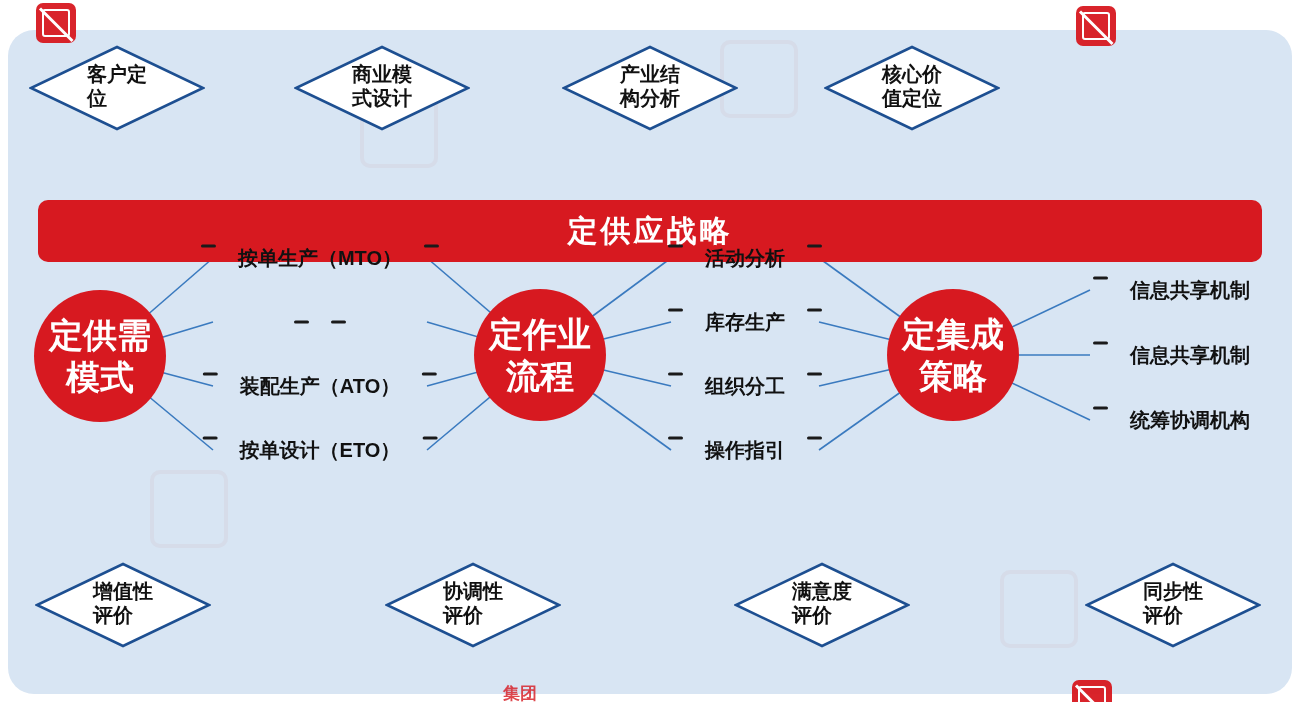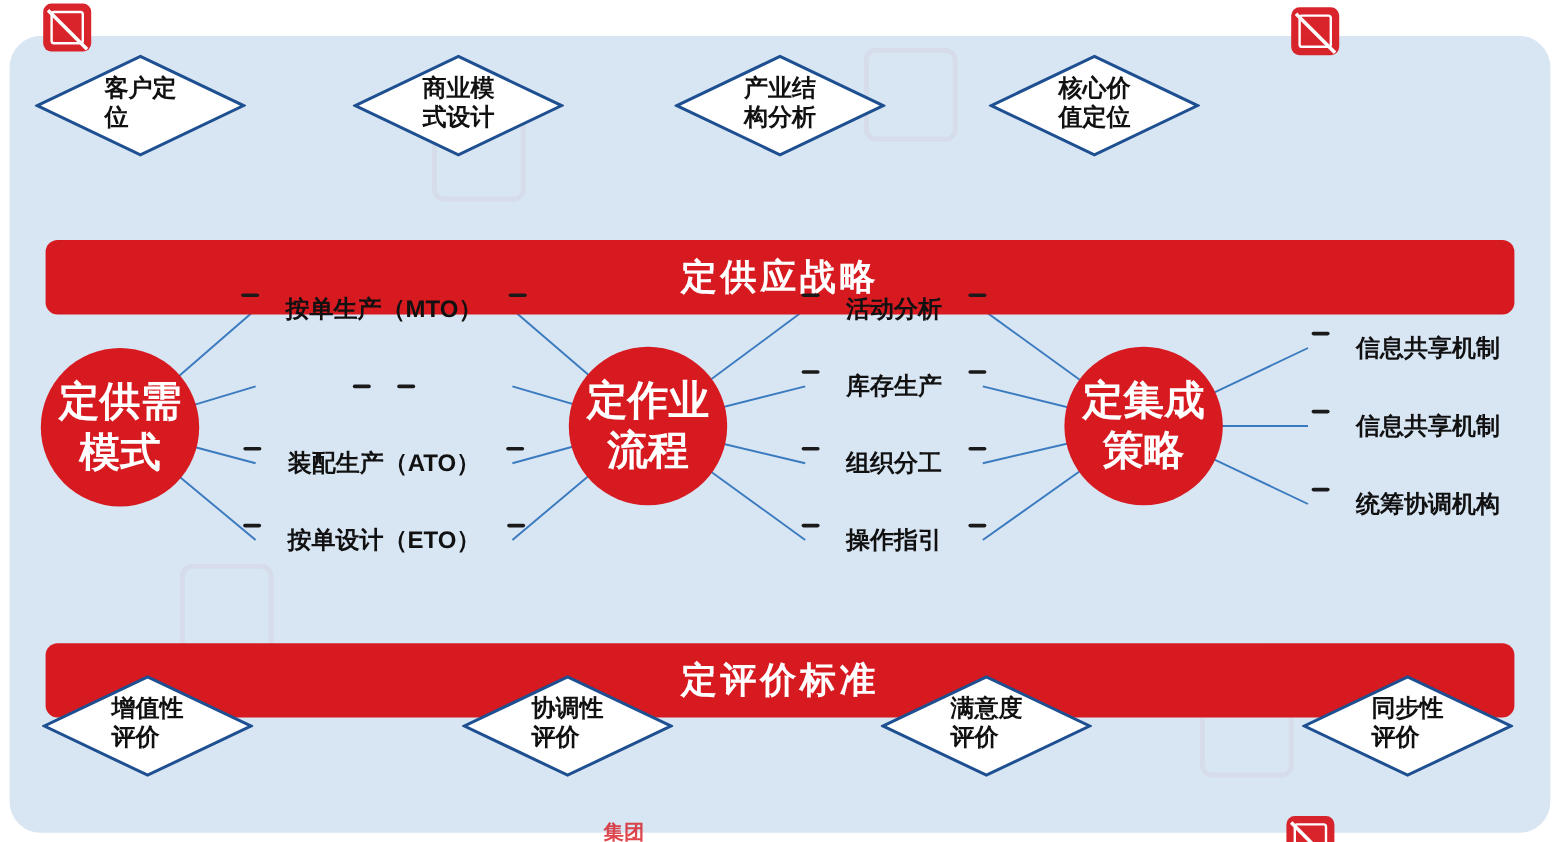--- a/index.html
+++ b/index.html
@@ -194,23 +194,20 @@
   </div>
   <div class="item left-anchored" style="left:1093px;top:355px">
     <span class="dash"></span>
     <span class="item-label">信息共享机制</span>
   </div>
   <div class="item left-anchored" style="left:1093px;top:420px">
     <span class="dash"></span>
     <span class="item-label">统筹协调机构</span>
   </div>
 
-  <div class="banner" style="top:488px">
-    <span class="banner-label">定评价标准</span>
-  </div>
 
   <div class="diamond" style="left:123px;top:605px">
     <svg class="diamond-shape" viewBox="0 0 176 86">
         <polygon points="88,2 174,43 88,84 2,43"></polygon>
       </svg>
     <div class="diamond-label">增值性
 评价</div>
   </div>
   <div class="diamond" style="left:473px;top:605px">
     <svg class="diamond-shape" viewBox="0 0 176 86">

